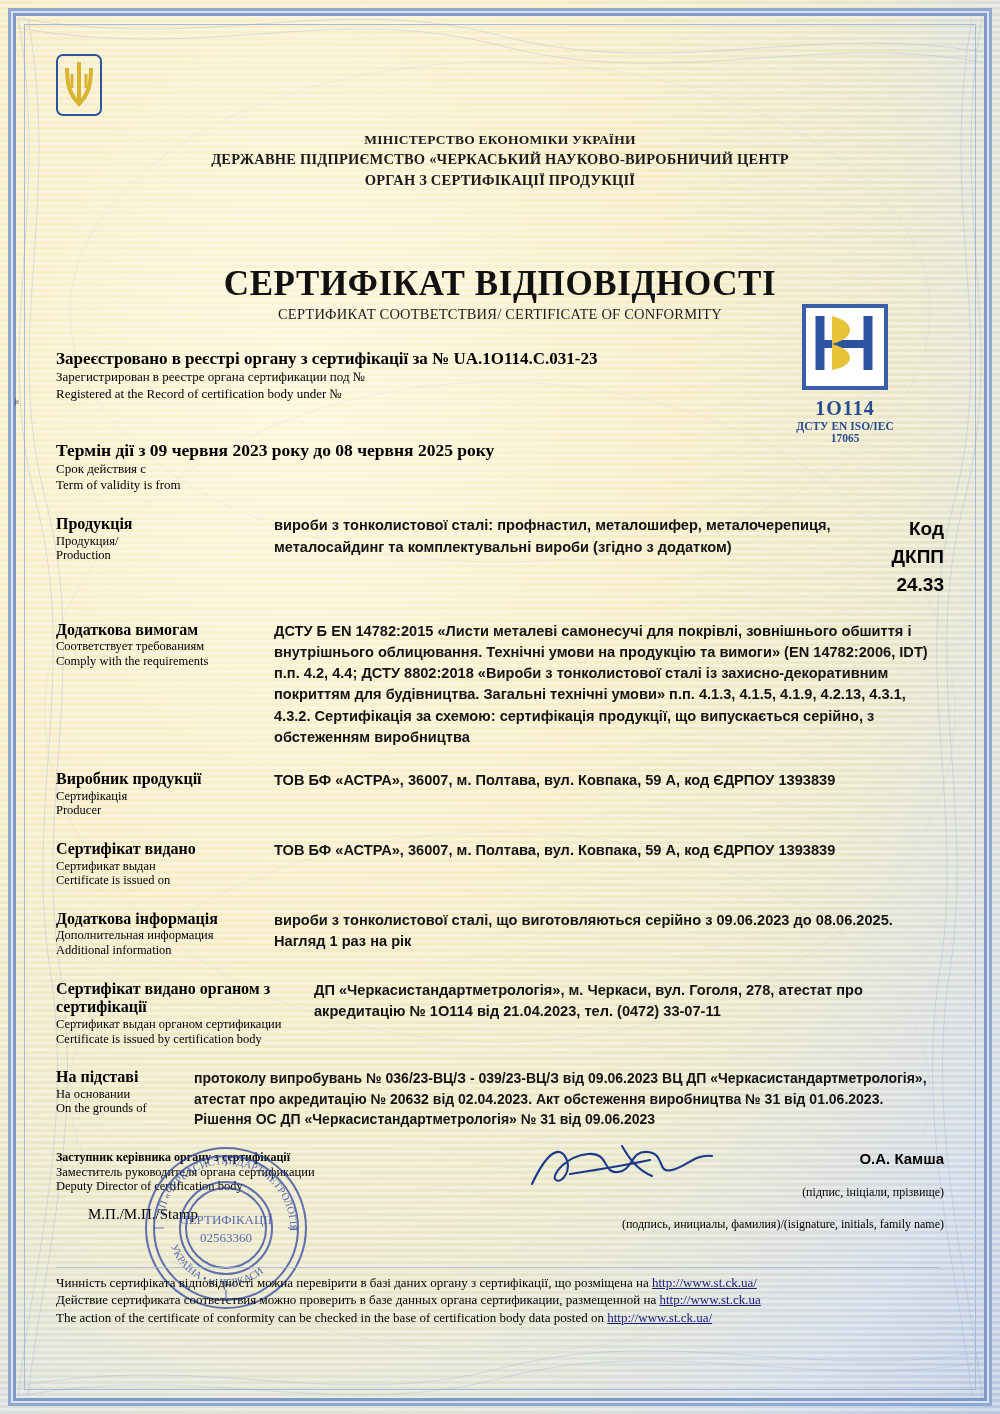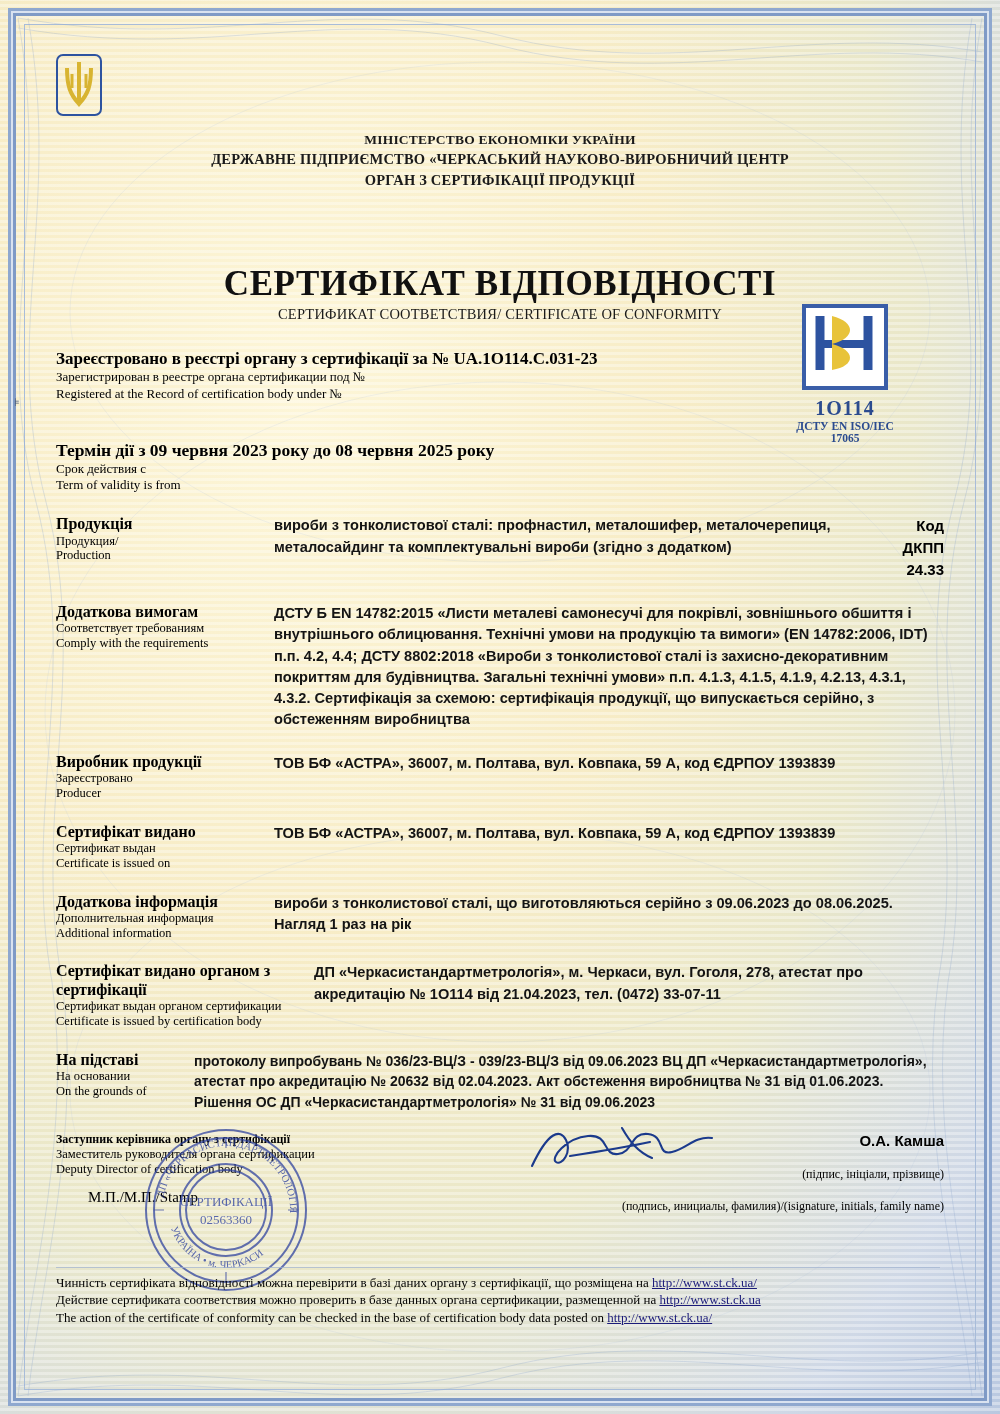--- a/index.html
+++ b/index.html
@@ -142,21 +142,21 @@
     line-height: 1.46;
     color: #141414;
   }
   .val.small { font-size: 14px; }
   .code-col {
     width: 96px;
     flex: 0 0 96px;
     text-align: right;
     font-family: "Liberation Sans", sans-serif;
     font-weight: bold;
-    font-size: 15px;
+    font-size: 19px;
     line-height: 1.46;
   }
   .sig-row {
     display: flex;
     margin-top: 20px;
     position: relative;
   }
   .sig-left { width: 430px; flex: 0 0 430px; }
   .sig-left .ua { font-weight: bold; font-size: 12px; }
   .sig-left .ru, .sig-left .en { font-size: 12.5px; line-height: 1.18; }
@@ -312,21 +312,21 @@
         <div class="ua">Додаткова вимогам</div>
         <div class="ru">Соответствует требованиям</div>
         <div class="en">Comply with the requirements</div>
       </div>
       <div class="val">ДСТУ Б EN 14782:2015 «Листи металеві самонесучі для покрівлі, зовнішнього обшиття і внутрішнього облицювання. Технічні умови на продукцію та вимоги» (EN 14782:2006, IDT) п.п. 4.2, 4.4; ДСТУ 8802:2018 «Вироби з тонколистової сталі із захисно-декоративним покриттям для будівництва. Загальні технічні умови» п.п. 4.1.3, 4.1.5, 4.1.9, 4.2.13, 4.3.1, 4.3.2. Сертифікація за схемою: сертифікація продукції, що випускається серійно, з обстеженням виробництва</div>
     </div>
 
     <div class="row">
       <div class="lbl">
         <div class="ua">Виробник продукції</div>
-        <div class="ru">Зареєстровано</div>
+        <div class="ru">Сертифікація</div>
         <div class="en">Producer</div>
       </div>
       <div class="val">ТОВ БФ «АСТРА», 36007, м. Полтава, вул. Ковпака, 59 А, код ЄДРПОУ 1393839</div>
     </div>
 
     <div class="row">
       <div class="lbl">
         <div class="ua">Сертифікат видано</div>
         <div class="ru">Сертификат выдан</div>
         <div class="en">Certificate is issued on</div>

